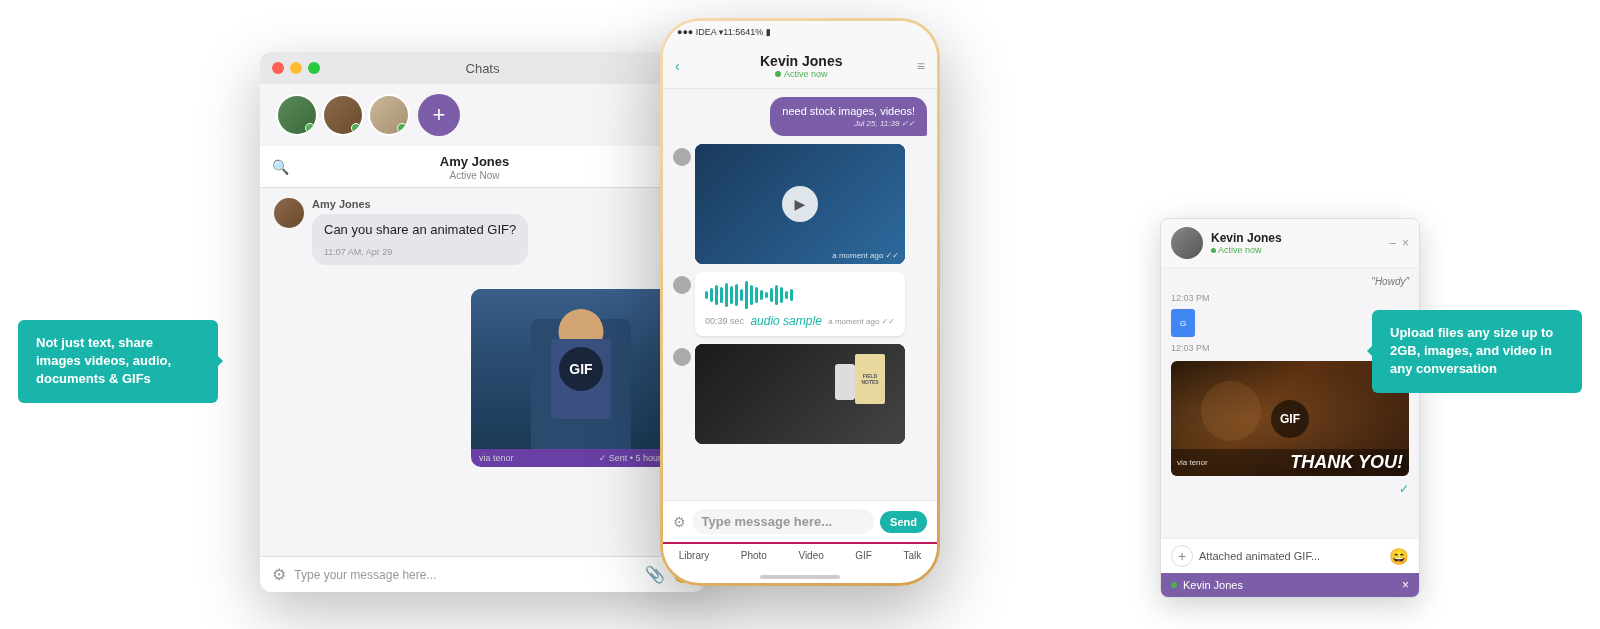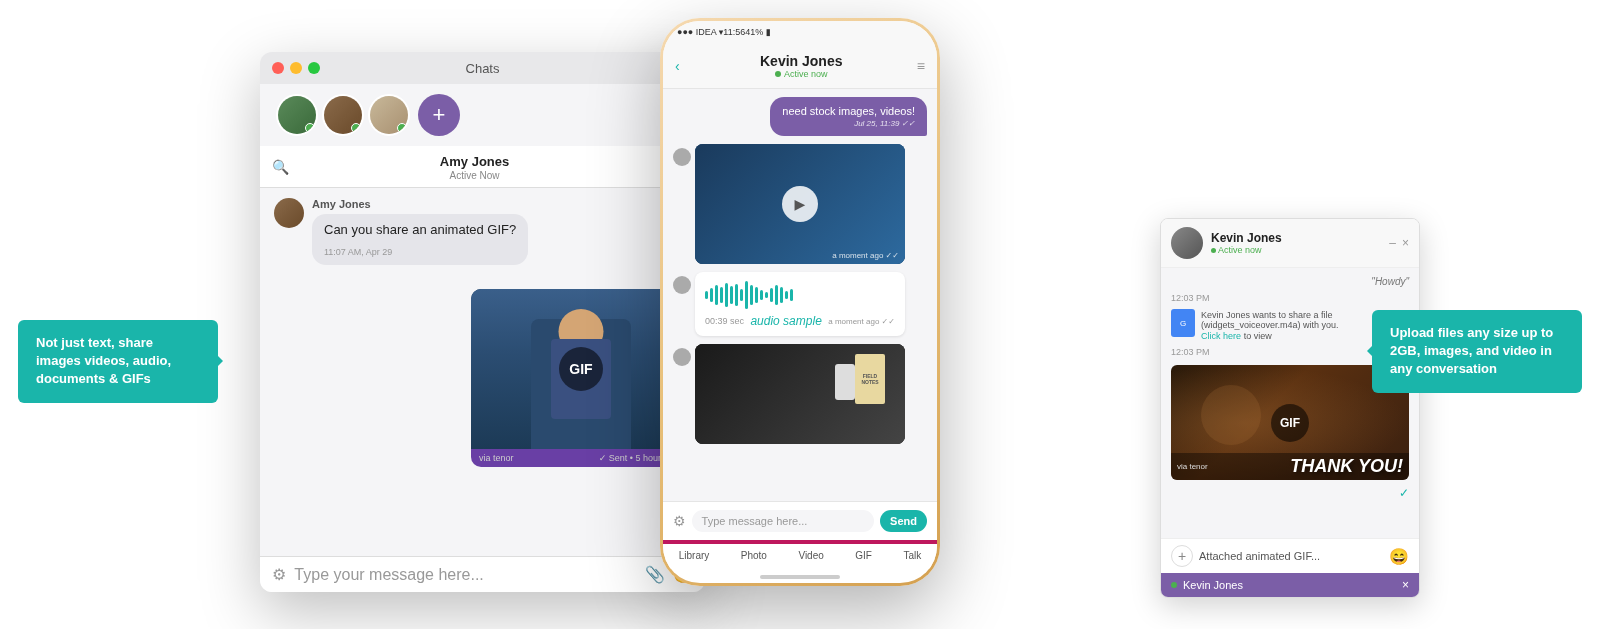--- a/index.html
+++ b/index.html
@@ -312,21 +312,21 @@
       border-top: 1px solid #ddd;
       background: #fff;
       gap: 8px;
       position: absolute;
       bottom: 0;
       left: 0;
       right: 0;
     }
     .input-field-mock {
       flex: 1;
-      font-size: 16px;
+      font-size: 12px;
       color: #999;
       background: transparent;
     }
 
     
     .phone-wrapper {
       position: absolute;
       left: 50%;
       top: 18px;
       transform: translateX(-50%);
@@ -492,36 +492,37 @@
       align-items: center;
       padding: 8px 10px;
       gap: 6px;
     }
     .phone-settings-icon { color: #999; font-size: 14px; }
     .phone-input-mock {
       flex: 1;
       background: #f5f5f7;
       border-radius: 16px;
       padding: 5px 10px;
-      font-size: 11px;
+      font-size: 13px;
       color: #999;
+      font-weight: bold;
     }
     .phone-send-btn {
       background: #1ab5aa;
       color: #fff;
       border-radius: 14px;
       padding: 5px 10px;
       font-size: 11px;
       font-weight: 600;
     }
     .phone-toolbar {
       display: flex;
       justify-content: space-around;
       padding: 6px 0 8px;
-      border-top: 4px solid #be185d;
+      border-top: 2px solid #be185d;
     }
     .phone-toolbar-item { font-size: 10px; color: #555; text-align: center; }
     .phone-home-indicator {
       width: 100%;
       display: flex;
       justify-content: center;
       padding: 6px 0 4px;
       flex-shrink: 0;
     }
     .home-bar {
@@ -902,25 +903,20 @@
         <span>×</span>
       </div>
     </div>
 
     <div class="mini-chat-body">
       <div class="mini-quote">"Howdy"</div>
       <div class="mini-timestamp">12:03 PM</div>
 
       <div class="mini-file-msg">
         <div class="mini-file-icon">G</div>
-        <div class="mini-file-text">
-          <div class="mini-file-desc">Kevin Jones wants to share a file (widgets_voiceover.m4a) with you.</div>
-          <span class="mini-link">Click here</span>
-          <span style="font-size:9px;color:#555;">to view</span>
-        </div>
       </div>
 
       <div class="mini-timestamp">12:03 PM</div>
 
       <div class="mini-gif-box">
         <div class="mini-gif-bg">
 
           <div style="position:absolute;inset:0;background:radial-gradient(ellipse at 30% 50%,rgba(180,120,60,0.3) 0%,transparent 70%);"></div>
           <div style="position:absolute;top:20px;left:30px;width:60px;height:60px;background:rgba(180,120,60,0.2);border-radius:50%;"></div>
         </div>

